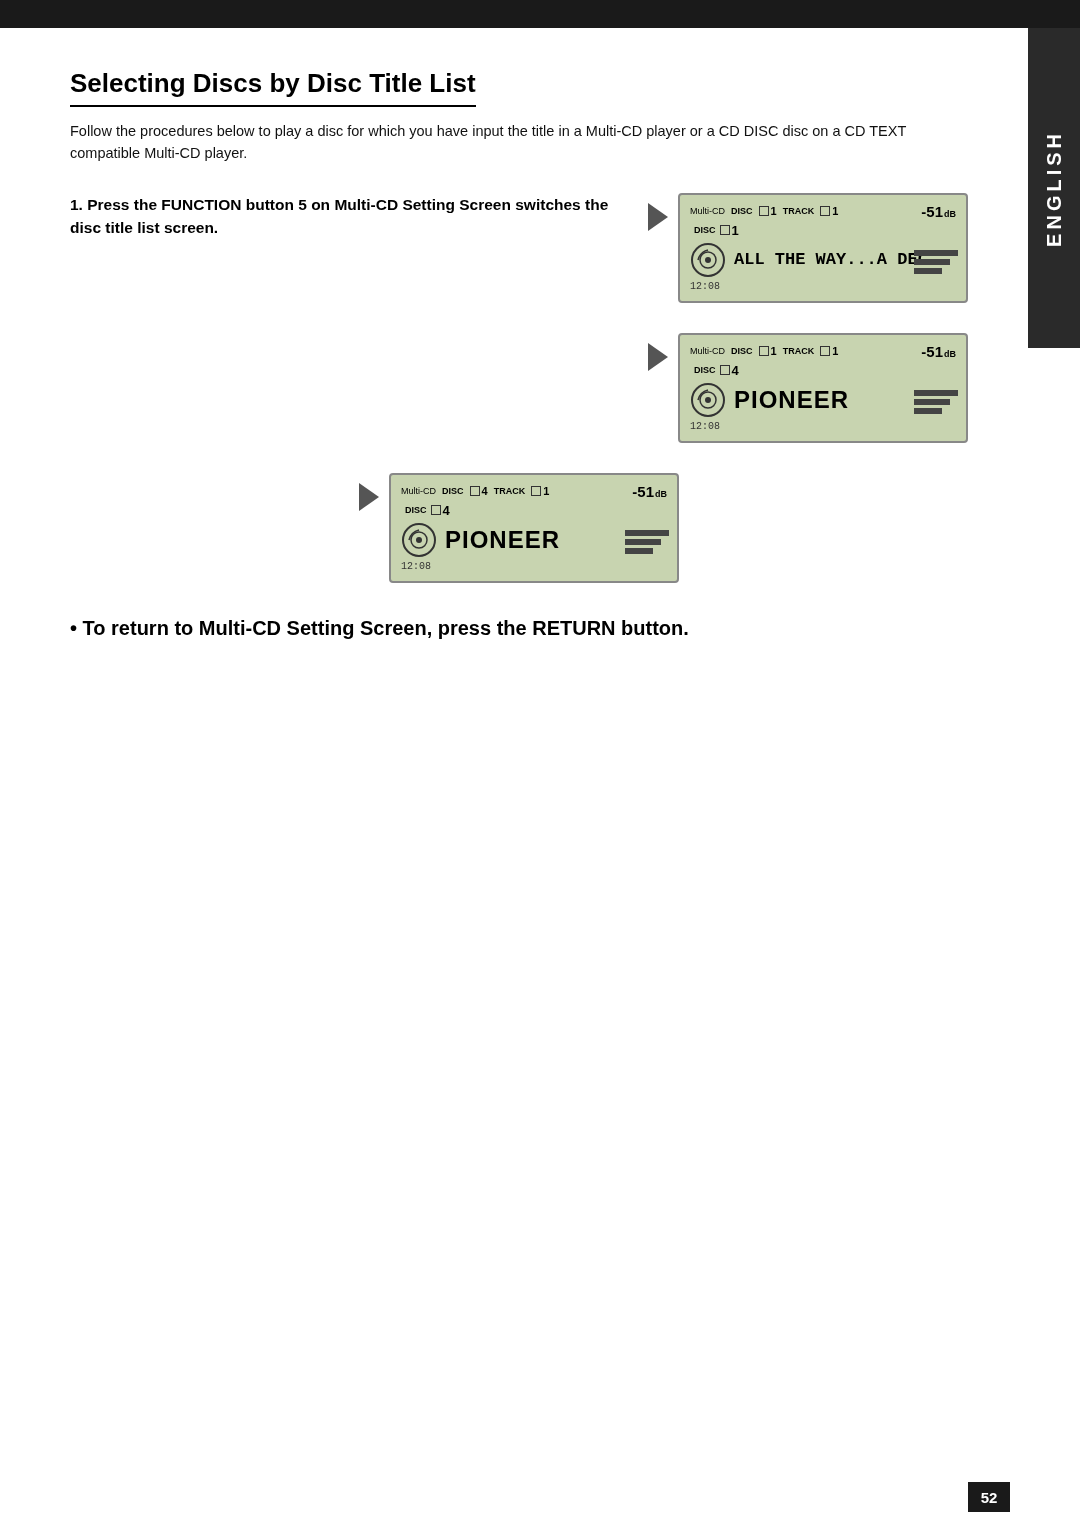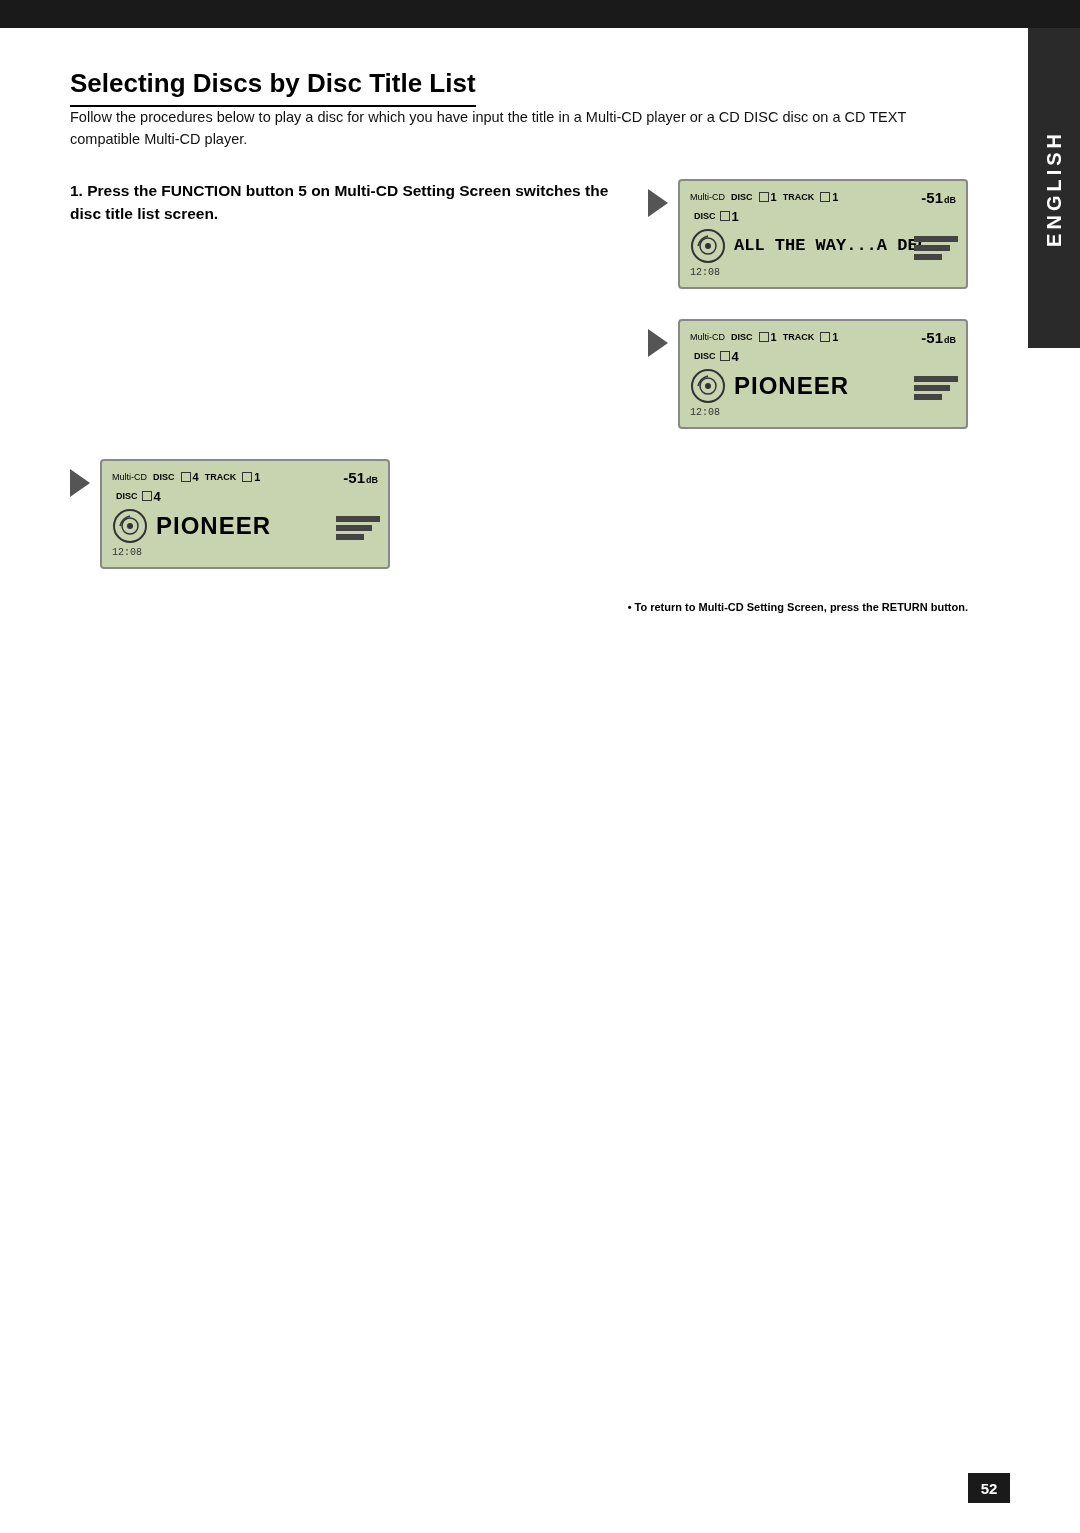--- a/index.html
+++ b/index.html
@@ -47,36 +47,37 @@
       padding: 40px 60px 40px 70px;
       margin-right: 52px;
     }
 
     
     .page-title {
       font-size: 26px;
       font-weight: bold;
       border-bottom: 2.5px solid #000;
       padding-bottom: 6px;
-      margin-bottom: 0;
+      margin-bottom: 14px;
       display: inline-block;
     }
 
     .intro-text {
       font-size: 14.5px;
       line-height: 1.5;
       margin-bottom: 28px;
       color: #111;
     }
 
     
     .step-row {
       display: flex;
       align-items: flex-start;
       margin-bottom: 30px;
+      justify-content: center;
     }
 
     .step-text {
       flex: 1;
       padding-right: 20px;
     }
 
     .step-text h3 {
       font-size: 15.5px;
       font-weight: bold;
@@ -113,32 +114,31 @@
       background: #c8d4b0;
       border: 2px solid #888;
       border-radius: 4px;
       padding: 8px 10px;
       position: relative;
       flex-shrink: 0;
     }
 
     
     .bullet-note {
-      font-size: 11px;
+      font-size: 20px;
       font-weight: bold;
       margin-top: 10px;
       margin-bottom: 30px;
       line-height: 1.5;
-      text-align: right;
     }
 
     
     .page-number-box {
       position: absolute;
-      bottom: 30px;
+      bottom: 21px;
       right: 70px;
       background: #1a1a1a;
       color: #fff;
       width: 42px;
       height: 30px;
       display: flex;
       align-items: center;
       justify-content: center;
       font-size: 15px;
       font-weight: bold;

